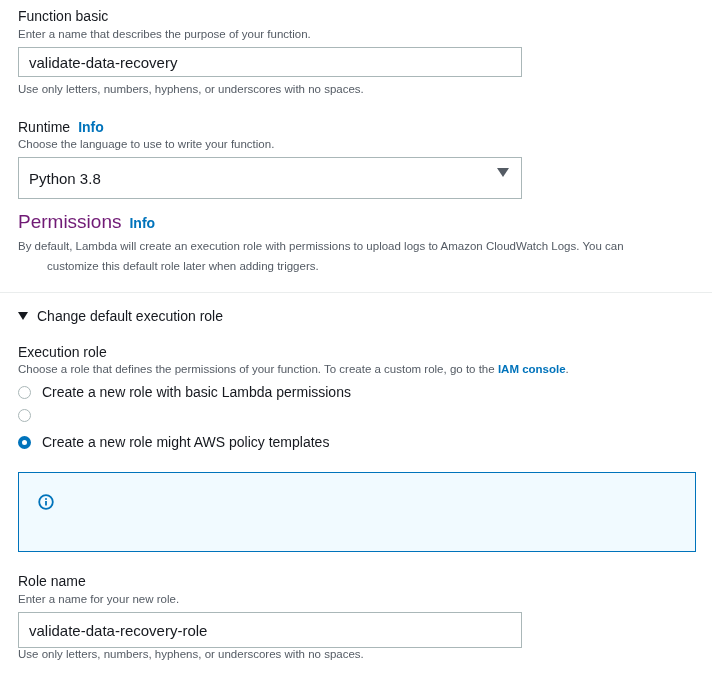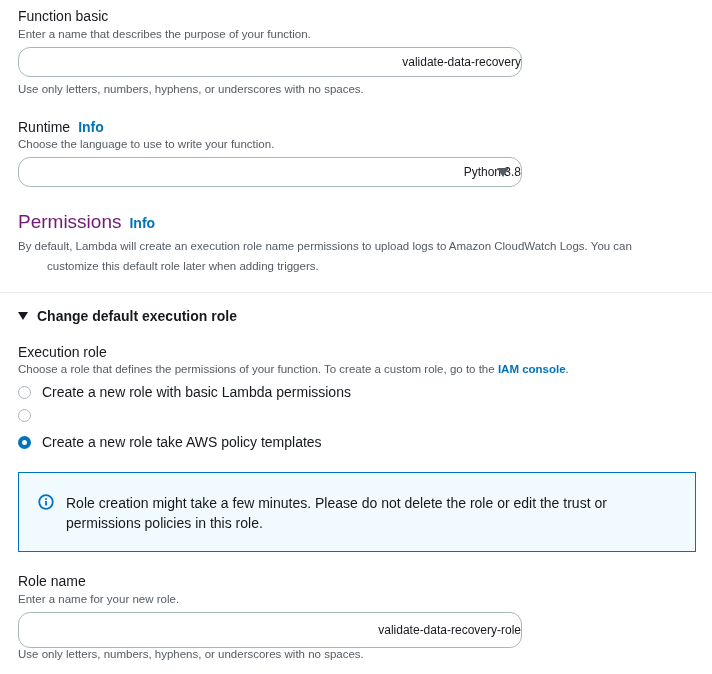--- a/index.html
+++ b/index.html
@@ -1,22 +1,22 @@
 <!DOCTYPE html>
 <html><head>
 <meta charset="utf-8">
 <style>
   html, body { margin:0; padding:0; background:#fff; }
   body { width:712px; height:674px; position:relative; overflow:hidden;
          font-family:"Liberation Sans", sans-serif; color:#16191f; }
   .abs { position:absolute; }
   .label { font-size:14px; color:#16191f; }
   .desc { font-size:11.5px; color:#545b64; }
-  .input { box-sizing:border-box; border:1px solid #aab7b8; border-radius:12px; background:#fff;
-           font-size:12px; color:#16191f; padding-left:10px; display:flex; align-items:center;justify-content:flex-end; }
+  .input { box-sizing:border-box; border:1px solid #aab7b8; border-radius:0; background:#fff;
+           font-size:15px; color:#16191f; padding-left:10px; display:flex; align-items:center; }
   .info { color:#0073bb; font-weight:bold; font-size:14px; margin-left:8px; }
   .h2 { font-size:19px; color:#701a75; }
   .radio { width:13px; height:13px; border-radius:50%; border:1px solid #aab7b8; box-sizing:border-box; background:#fff; }
   .radio.sel { border:4px solid #0073bb; }
   .radio-label { font-size:14px; }
   .divider { height:1px; background:#eaeded; }
   .link { color:#0073bb; font-weight:bold; }
 </style>
 </head>
 <body>
@@ -25,64 +25,60 @@
 <div class="abs desc" style="left:18px;top:28px;">Enter a name that describes the purpose of your function.</div>
 <div class="abs input" style="left:18px;top:47px;width:504px;height:30px;">
   <span>validate-data-recovery</span>
 </div>
 <div class="abs desc" style="left:18px;top:83px;">Use only letters, numbers, hyphens, or underscores with no spaces.</div>
 
 <div class="abs label" style="left:18px;top:119px;">
   <span>Runtime</span><span class="info">Info</span>
 </div>
 <div class="abs desc" style="left:18px;top:138px;">Choose the language to use to write your function.</div>
-<div class="abs input" style="left:18px;top:157px;width:504px;height:30px;">
+<div class="abs input" style="left:18px;top:157px;width:504px;height:42px;">
   <span>Python 3.8</span>
   <span class="abs" style="right:12px;top:10px;width:0;height:0;border-left:6px solid transparent;border-right:6px solid transparent;border-top:9px solid #545b64;"></span>
 </div>
 
 <div class="abs" style="left:18px;top:211px;">
   <span class="h2">Permissions</span><span class="info">Info</span>
 </div>
-<div class="abs desc" style="left:18px;top:240px;">By default, Lambda will create an execution role name permissions to upload logs to Amazon CloudWatch Logs. You can</div>
+<div class="abs desc" style="left:18px;top:240px;">By default, Lambda will create an execution role with permissions to upload logs to Amazon CloudWatch Logs. You can</div>
 <div class="abs desc" style="left:18px;top:260px;margin-left:29px;">customize this default role later when adding triggers.</div>
 <div class="abs divider" style="left:0;top:292px;width:712px;"></div>
 
 <div class="abs" style="left:18px;top:308px;display:flex;align-items:center;cursor:pointer;">
   <span style="width:0;height:0;border-left:5px solid transparent;border-right:5px solid transparent;border-top:8px solid #16191f;margin-right:9px;"></span>
-  <span style="font-size:14px;font-weight:bold;">Change default execution role</span>
+  <span style="font-size:14px;font-weight:normal;">Change default execution role</span>
 </div>
 
 <div class="abs label" style="left:18px;top:344px;">Execution role</div>
 <div class="abs desc" style="left:18px;top:363px;">
   <span>Choose a role that defines the permissions of your function. To create a custom role, go to the </span><span class="link">IAM console</span><span>.</span>
 </div>
 
 <div class="abs" style="left:18px;top:384px;display:flex;align-items:center;">
   <span class="radio"></span>
   <span class="radio-label" style="margin-left:11px;">Create a new role with basic Lambda permissions</span>
 </div>
 <div class="abs" style="left:18px;top:409px;display:flex;align-items:center;">
   <span class="radio"></span>
 </div>
 <div class="abs" style="left:18px;top:434px;display:flex;align-items:center;">
   <span class="radio sel"></span>
-  <span class="radio-label" style="margin-left:11px;">Create a new role take AWS policy templates</span>
+  <span class="radio-label" style="margin-left:11px;">Create a new role might AWS policy templates</span>
 </div>
 
 <div class="abs" style="left:18px;top:472px;width:678px;height:80px;box-sizing:border-box;border:1px solid #0073bb;background:#f1faff;">
   <svg class="abs" style="left:19px;top:21px;" width="16" height="16" viewBox="0 0 16 16">
     <circle cx="8" cy="8" r="6.8" fill="none" stroke="#0073bb" stroke-width="1.8"></circle>
     <rect x="7.1" y="7" width="1.8" height="4.5" fill="#0073bb"></rect>
     <circle cx="8" cy="4.9" r="1" fill="#0073bb"></circle>
   </svg>
-  <div class="abs" style="left:47px;top:20px;font-size:14px;line-height:20px;">
-    <div>Role creation might take a few minutes. Please do not delete the role or edit the trust or</div>
-    <div>permissions policies in this role.</div>
-  </div>
 </div>
 
 <div class="abs label" style="left:18px;top:573px;">Role name</div>
 <div class="abs desc" style="left:18px;top:593px;">Enter a name for your new role.</div>
 <div class="abs input" style="left:18px;top:612px;width:504px;height:36px;">
   <span>validate-data-recovery-role</span>
 </div>
 <div class="abs desc" style="left:18px;top:648px;">Use only letters, numbers, hyphens, or underscores with no spaces.</div>
 
 </body></html>

